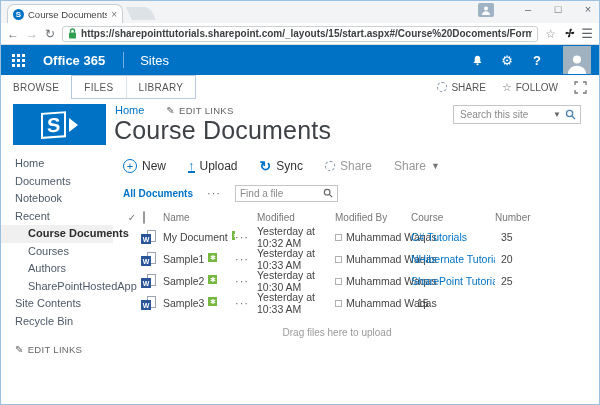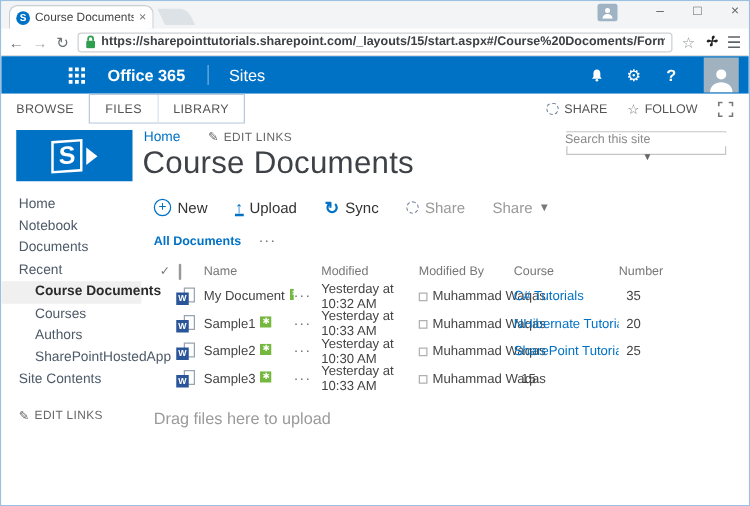--- a/index.html
+++ b/index.html
@@ -20,21 +20,21 @@
   .nav-glyph { font-size:12px; color:#6b7075; }
   .nav-glyph.fwd { color:#aab0b5; }
   .omnibox { flex:1; height:16px; border:1px solid #cdd0d4; border-radius:3px; background:#fff; display:flex; align-items:center; padding:0 5px; gap:4px; overflow:hidden; }
   .url-text { font-size:10px; font-weight:600; color:#3c4043; white-space:nowrap; overflow:hidden; border:none; outline:none; flex:1; }
   .urlbar-right { display:flex; gap:8px; align-items:center; }
   .star-glyph { font-size:12px; color:#8a9095; }
   .ext-glyph { font-size:11px; color:#222; font-style:italic; font-weight:bold; }
   .menu-glyph { font-size:13px; color:#5f6368; }
 
   
-  .suitebar { position:absolute; left:0; top:44px; width:100%; height:30px; background:#0072c6; display:flex; align-items:center; color:#fff;padding-left:43px; }
+  .suitebar { position:absolute; left:0; top:44px; width:100%; height:30px; background:#0072c6; display:flex; align-items:center; color:#fff; }
   .applauncher { width:34px; height:30px; display:flex; align-items:center; justify-content:center; }
   .grid9 { display:grid; grid-template-columns:repeat(3,3px); grid-template-rows:repeat(3,3px); gap:2px; }
   .grid9 i { background:#fff; }
   .brand { font-size:13px; font-weight:600; padding:0 18px 0 8px; }
   .suite-divider { width:1px; height:16px; background:rgba(255,255,255,.45); }
   .suite-link { font-size:13px; padding:0 16px; }
   .suite-right { margin-left:auto; display:flex; align-items:center; gap:14px; padding-right:8px; }
   .suite-icon { width:16px; text-align:center; font-size:13px; color:#fff; display:flex; align-items:center; justify-content:center; }
   .suite-avatar { width:28px; height:28px; background:#a0b2c0; display:flex; align-items:flex-end; justify-content:center; overflow:hidden; margin-left:4px; }
 
@@ -52,21 +52,21 @@
   
   .pagehead { position:absolute; left:0; top:98px; width:100%; height:48px; background:#fff; }
   .sp-logo { position:absolute; left:12px; top:5px; width:93px; height:41px; background:#0072c6; display:flex; align-items:center; justify-content:center; gap:2px; }
   .sp-logo .s { color:#fff; font-size:20px; font-weight:bold; border:2px solid #fff; padding:0 4px; transform:skewY(-4deg); line-height:22px; }
   .sp-logo .chev { width:0; height:0; border-top:7px solid transparent; border-bottom:7px solid transparent; border-left:9px solid #fff; }
   .crumb-row { position:absolute; left:114px; top:5px; display:flex; align-items:center; gap:22px; }
   .crumb-home { font-size:11px; color:#0072c6; }
   .crumb-edit { font-size:9.5px; color:#666; display:flex; align-items:center; gap:4px; letter-spacing:.3px; }
   .pencil { font-size:10px; color:#666; }
   .page-title { position:absolute; left:113px; top:17px; font-size:25px; font-weight:300; color:#3e4247; letter-spacing:.2px; }
-  .site-search { position:absolute; right:18px; top:6px; width:128px; height:19px; border:1px solid #c5c5c5; display:flex; align-items:center; padding:0 4px 0 6px; gap:4px;flex-direction:column; }
+  .site-search { position:absolute; right:18px; top:6px; width:128px; height:19px; border:1px solid #c5c5c5; display:flex; align-items:center; padding:0 4px 0 6px; gap:4px; }
   .site-search input { border:none; outline:none; flex:1; font-size:10px; color:#444; min-width:0; }
   .site-search input::placeholder { color:#8a8a8a; }
   .caret-down { font-size:8px; color:#666; }
 
   
   .main { position:absolute; left:0; top:146px; width:100%; height:259px; background:#fff; display:flex; }
   .sidebar { width:112px; flex:0 0 auto; padding-top:8px; }
   .nav-item { font-size:11px; color:#4d5a68; padding:0 0 0 14px; line-height:17.5px; white-space:nowrap; }
   .nav-item.indent { padding-left:27px; }
   .nav-item.selected { background:#f0f0f0; font-weight:700; color:#2b2b2b; }
@@ -99,21 +99,21 @@
   .hdr-doc { width:9px; height:11px; border:1px solid #999; border-radius:1px; margin-left:2px; }
   .word-icon { position:relative; width:15px; height:14px; }
   .word-icon .pg { position:absolute; right:0; top:0; width:9px; height:12px; background:#fff; border:1px solid #9aa4b0; }
   .word-icon .wz { position:absolute; left:0; bottom:0; width:10px; height:10px; background:#2a5699; color:#fff; font-size:7px; font-weight:bold; display:flex; align-items:center; justify-content:center; }
   .name-cell { display:flex; align-items:flex-start; gap:4px; white-space:nowrap; overflow:hidden; }
   .new-badge { width:9px; height:9px; background:#76b83f; color:#fff; font-size:7px; line-height:9px; text-align:center; flex:0 0 auto; }
   .presence-cell { display:flex; align-items:center; gap:4px; white-space:nowrap; }
   .presence { width:7px; height:7px; border:1px solid #b0b0b0; background:#fff; flex:0 0 auto; }
   .course-link { color:#0072c6; white-space:nowrap; overflow:hidden; }
   .num-cell { padding-left:6px; }
-  .drag-hint { width:428px; margin-top:14px; font-size:13px; color:#9a9a9a; }
+  .drag-hint { width:428px; text-align:center; margin-top:14px; font-size:10px; color:#9a9a9a; }
 </style>
 </head>
 <body>
 
 <div class="window">
 
   <div class="titlebar">
     <div class="tab">
       <span class="tab-favicon">S</span>
       <span class="tab-title">Course Documents - All D</span>
@@ -227,28 +227,29 @@
           <circle cx="5" cy="5" r="3.4" fill="none" stroke="#4d7fae" stroke-width="1.4"></circle>
           <line x1="7.6" y1="7.6" x2="11" y2="11" stroke="#4d7fae" stroke-width="1.4"></line>
         </svg>
     </div>
   </div>
 
   <div class="main">
 
     <div class="sidebar">
       <div class="nav-item">Home</div>
+      <div class="nav-item">Documents</div>
       <div class="nav-item">Notebook</div>
-      <div class="nav-item">Documents</div>
       <div class="nav-item">Recent</div>
       <div class="nav-item indent selected">Course Documents</div>
       <div class="nav-item indent">Courses</div>
       <div class="nav-item indent">Authors</div>
       <div class="nav-item indent">SharePointHostedApp</div>
       <div class="nav-item">Site Contents</div>
+      <div class="nav-item">Recycle Bin</div>
       <div class="sidebar-edit">
         <span class="pencil">✎</span>
         <span>EDIT LINKS</span>
       </div>
     </div>
 
     <div class="content">
 
       <div class="cmdbar">
         <span class="cmd">
@@ -269,20 +270,27 @@
         </span>
         <span class="cmd disabled">
           <span>Share</span>
           <span class="more-caret">▼</span>
         </span>
       </div>
 
       <div class="viewbar">
         <span class="view-current">All Documents</span>
         <span class="dots">···</span>
+        <div class="findbox">
+          <input type="text" placeholder="Find a file" style="">
+          <svg width="10" height="10" viewBox="0 0 12 12">
+              <circle cx="5" cy="5" r="3.4" fill="none" stroke="#666" stroke-width="1.4"></circle>
+              <line x1="7.6" y1="7.6" x2="11" y2="11" stroke="#666" stroke-width="1.4"></line>
+            </svg>
+        </div>
       </div>
 
       <div class="doclist">
 
         <div class="lrow lhead">
           <span class="sel-check">✓</span>
           <span><span class="hdr-doc"></span></span>
           <span>Name</span>
           <span></span>
           <span>Modified</span>

